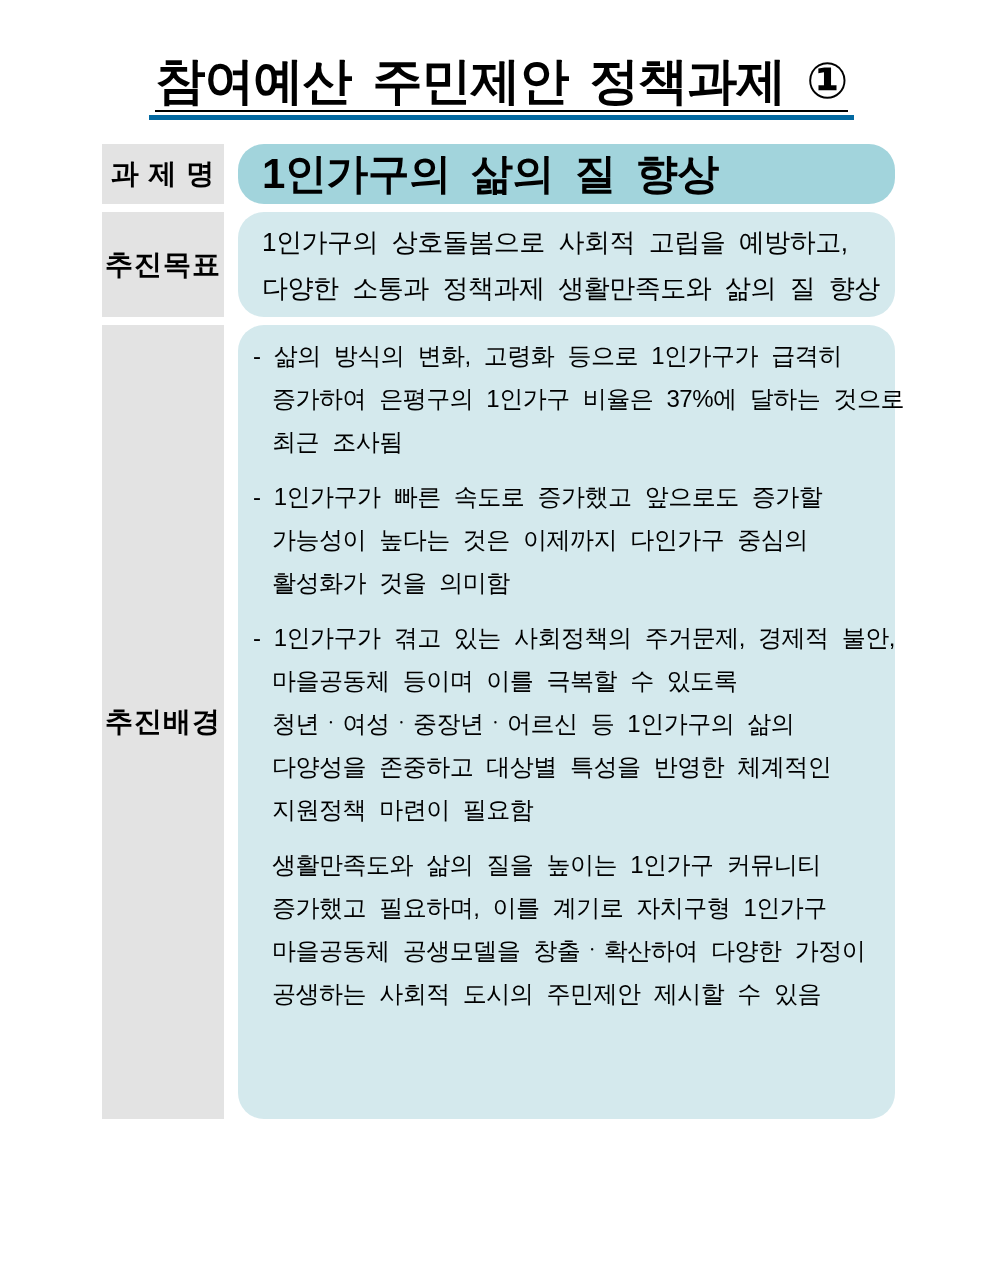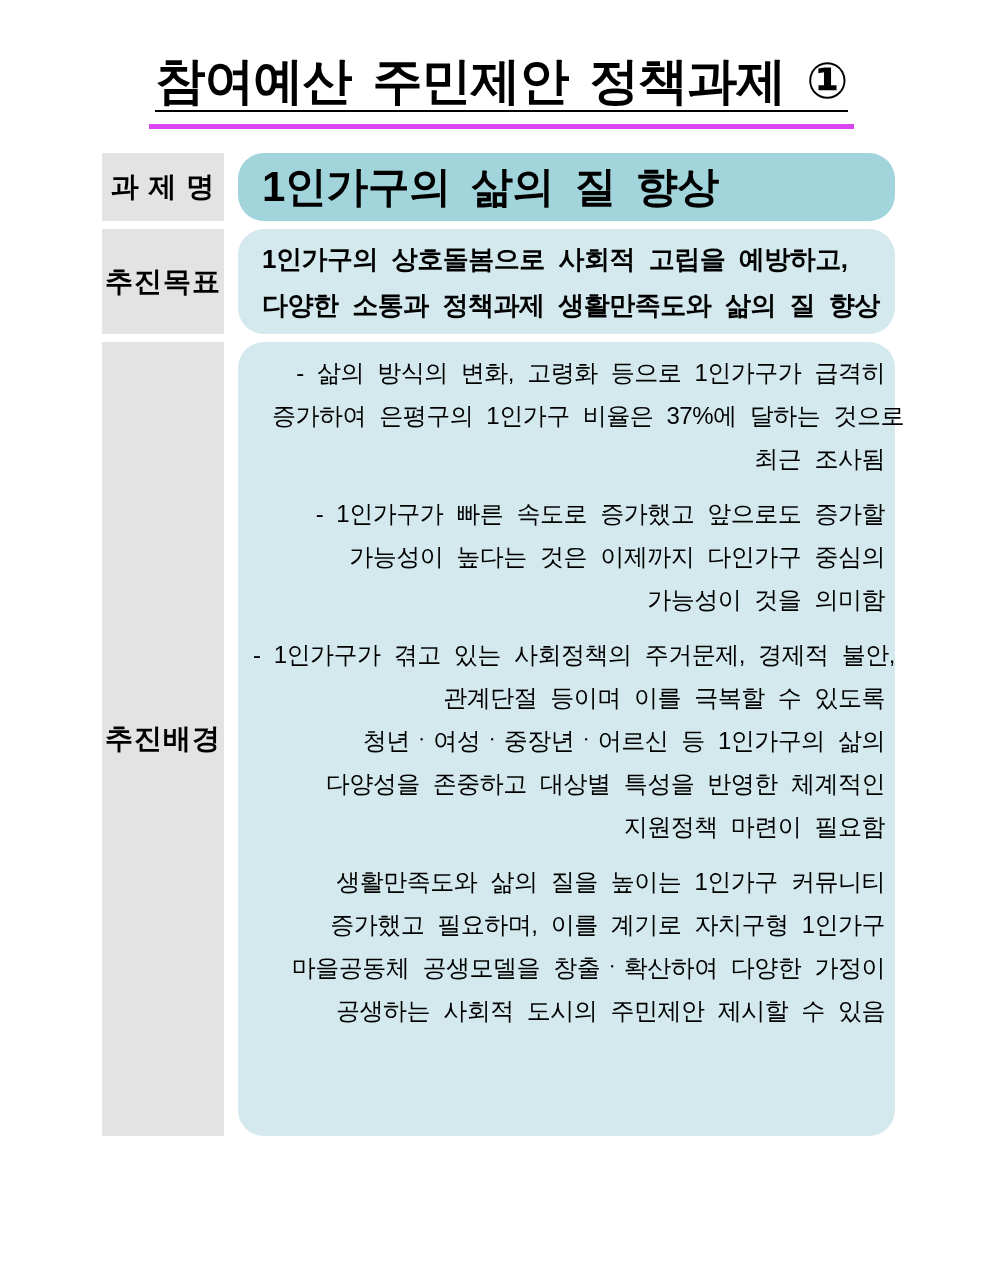--- a/index.html
+++ b/index.html
@@ -17,22 +17,22 @@
     height: 1271px;
     position: relative;
   }
   
   .title-wrap {
     padding-top: 54px;
     text-align: center;
   }
   .t-outer {
     display: inline-block;
-    border-bottom: 5px solid #d946ef;
-    padding-bottom: 12px;
+    border-bottom: 5px solid #0369a1;
+    padding-bottom: 3px;
     padding-left: 6px;
     padding-right: 6px;
     margin-left: 12px;
   }
   .t-inner {
     display: inline-block;
     border-bottom: 2px solid #000;
     padding-bottom: 1px;
     font-size: 50px;
     font-weight: 900;
@@ -54,41 +54,41 @@
     background: var(--label-bg, #e3e3e3);
     display: flex;
     align-items: center;
     justify-content: center;
     font-weight: 800;
     font-size: 28px;
     letter-spacing: 1px;
     white-space: nowrap;
   }
   .content { background: var(--content-bg, #d4e9ed); border-radius: 26px; }
-  .r1 { height: 68px; }
+  .r1 { height: 60px; }
   .r2 { height: 105px; }
-  .r3 { height: 794px; text-align: right; }
+  .r3 { height: 794px; }
   .content.head {
     background: var(--task-value-bg, #a2d4dc);
     display: flex;
     align-items: center;
     padding-left: 24px;
     font-size: 42px;
     font-weight: 800;
     letter-spacing: -0.5px;
     word-spacing: 9px;
     white-space: nowrap;
   }
   .content.goal {
     display: flex;
     flex-direction: column;
     justify-content: center;
     padding-left: 24px;
     font-size: 26px;
-    font-weight: 700;
+    font-weight: 400;
     line-height: 46px;
     letter-spacing: -0.5px;
     word-spacing: 7px;
     white-space: nowrap;
   }
   .content.bgnd {
     padding: 9px 10px 0 34px;
     font-size: 24px;
     font-weight: 500;
     line-height: 43px;
@@ -132,26 +132,26 @@
 
       <div class="bullet">
         <div class="ln first">- 삶의 방식의 변화, 고령화 등으로 1인가구가 급격히</div>
         <div class="ln">증가하여 은평구의 1인가구 비율은 37%에 달하는 것으로</div>
         <div class="ln">최근 조사됨</div>
       </div>
 
       <div class="bullet">
         <div class="ln first">- 1인가구가 빠른 속도로 증가했고 앞으로도 증가할</div>
         <div class="ln">가능성이 높다는 것은 이제까지 다인가구 중심의</div>
-        <div class="ln">가능성이 것을 의미함</div>
+        <div class="ln">활성화가 것을 의미함</div>
       </div>
 
       <div class="bullet">
         <div class="ln first">- 1인가구가 겪고 있는 사회정책의 주거문제, 경제적 불안,</div>
-        <div class="ln">관계단절 등이며 이를 극복할 수 있도록</div>
+        <div class="ln">마을공동체 등이며 이를 극복할 수 있도록</div>
         <div class="ln">청년ㆍ여성ㆍ중장년ㆍ어르신 등 1인가구의 삶의</div>
         <div class="ln">다양성을 존중하고 대상별 특성을 반영한 체계적인</div>
         <div class="ln">지원정책 마련이 필요함</div>
       </div>
 
       <div class="bullet">
         <div class="ln">생활만족도와 삶의 질을 높이는 1인가구 커뮤니티</div>
         <div class="ln">증가했고 필요하며, 이를 계기로 자치구형 1인가구</div>
         <div class="ln">마을공동체 공생모델을 창출ㆍ확산하여 다양한 가정이</div>
         <div class="ln">공생하는 사회적 도시의 주민제안 제시할 수 있음</div>

